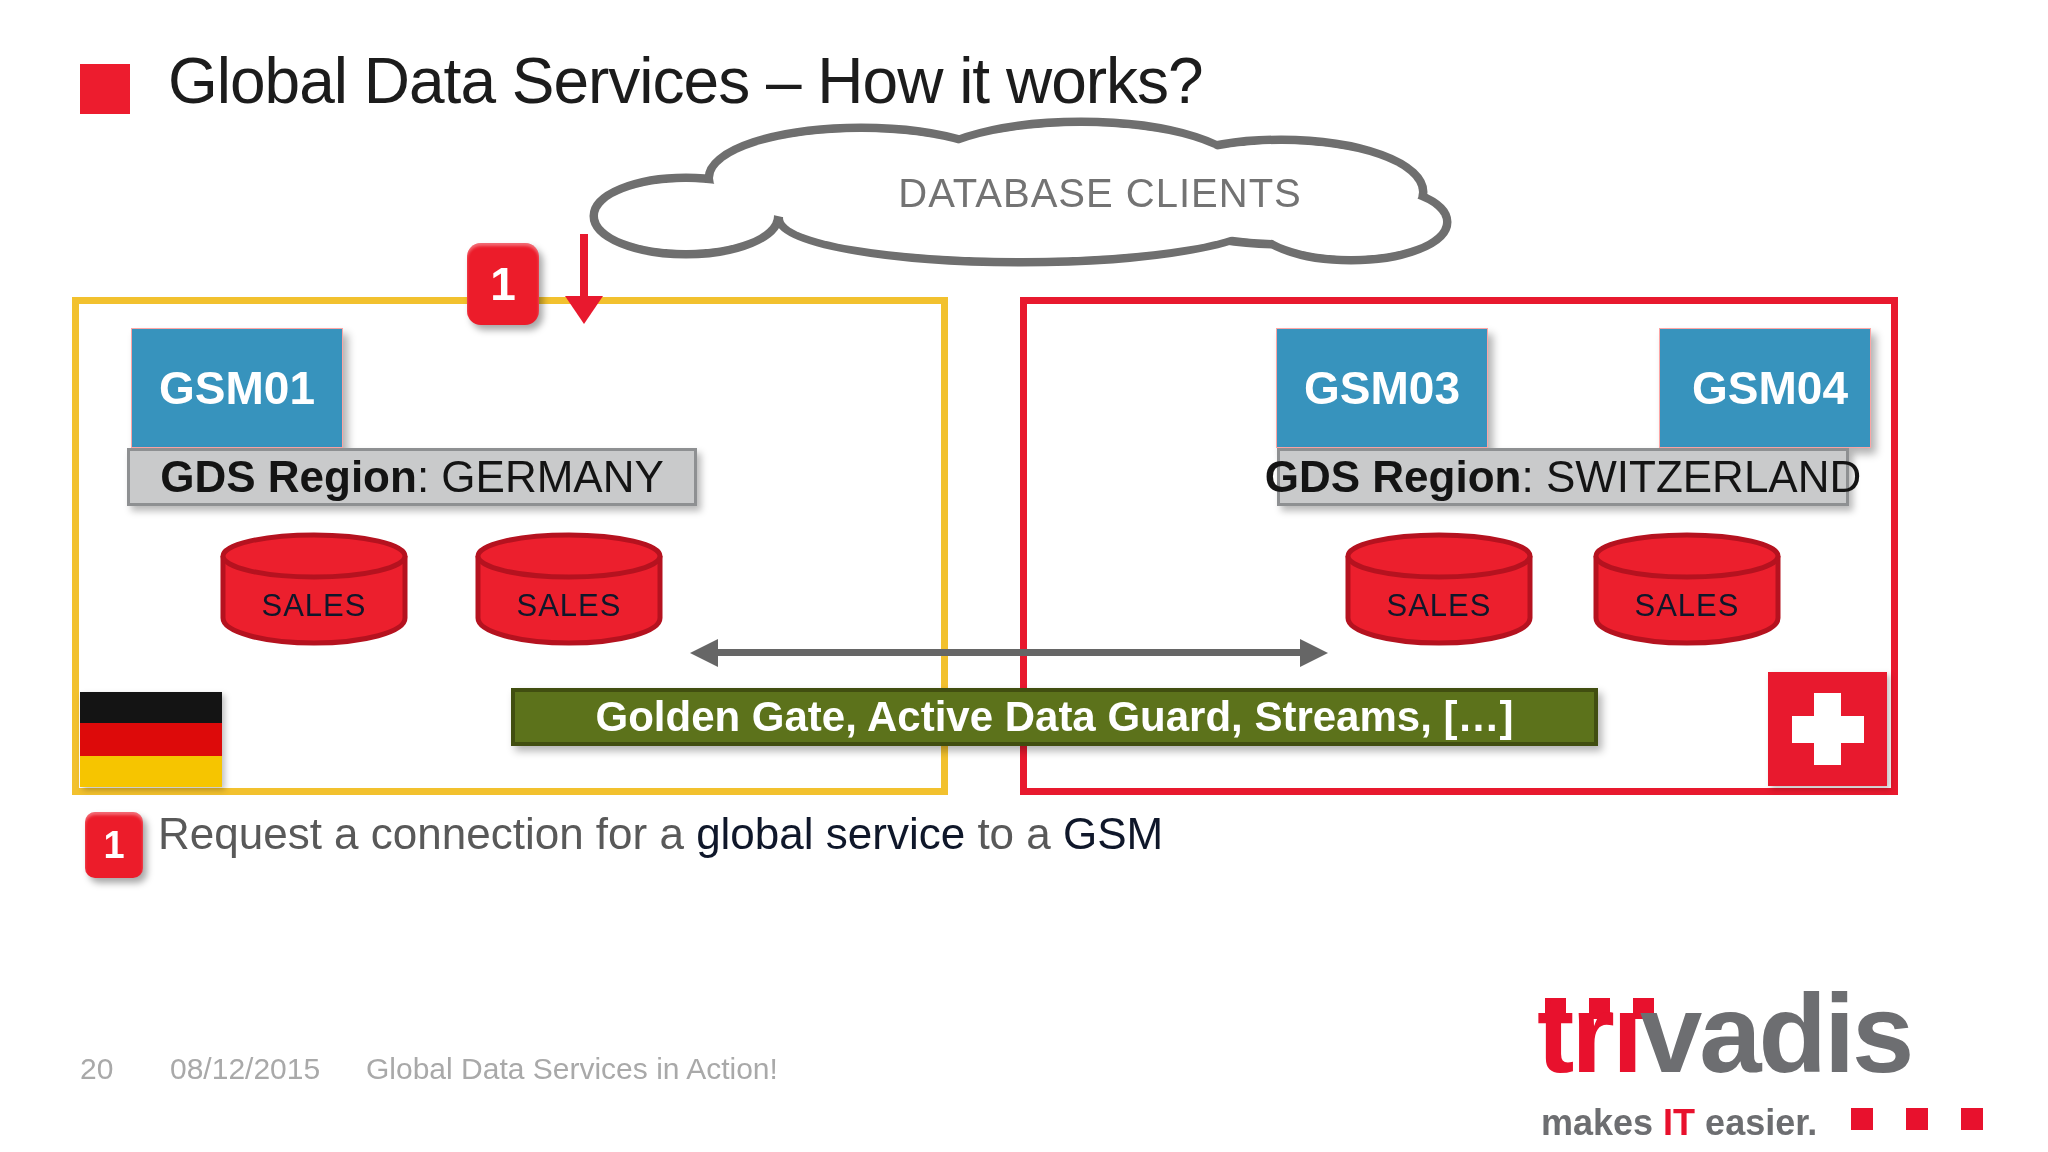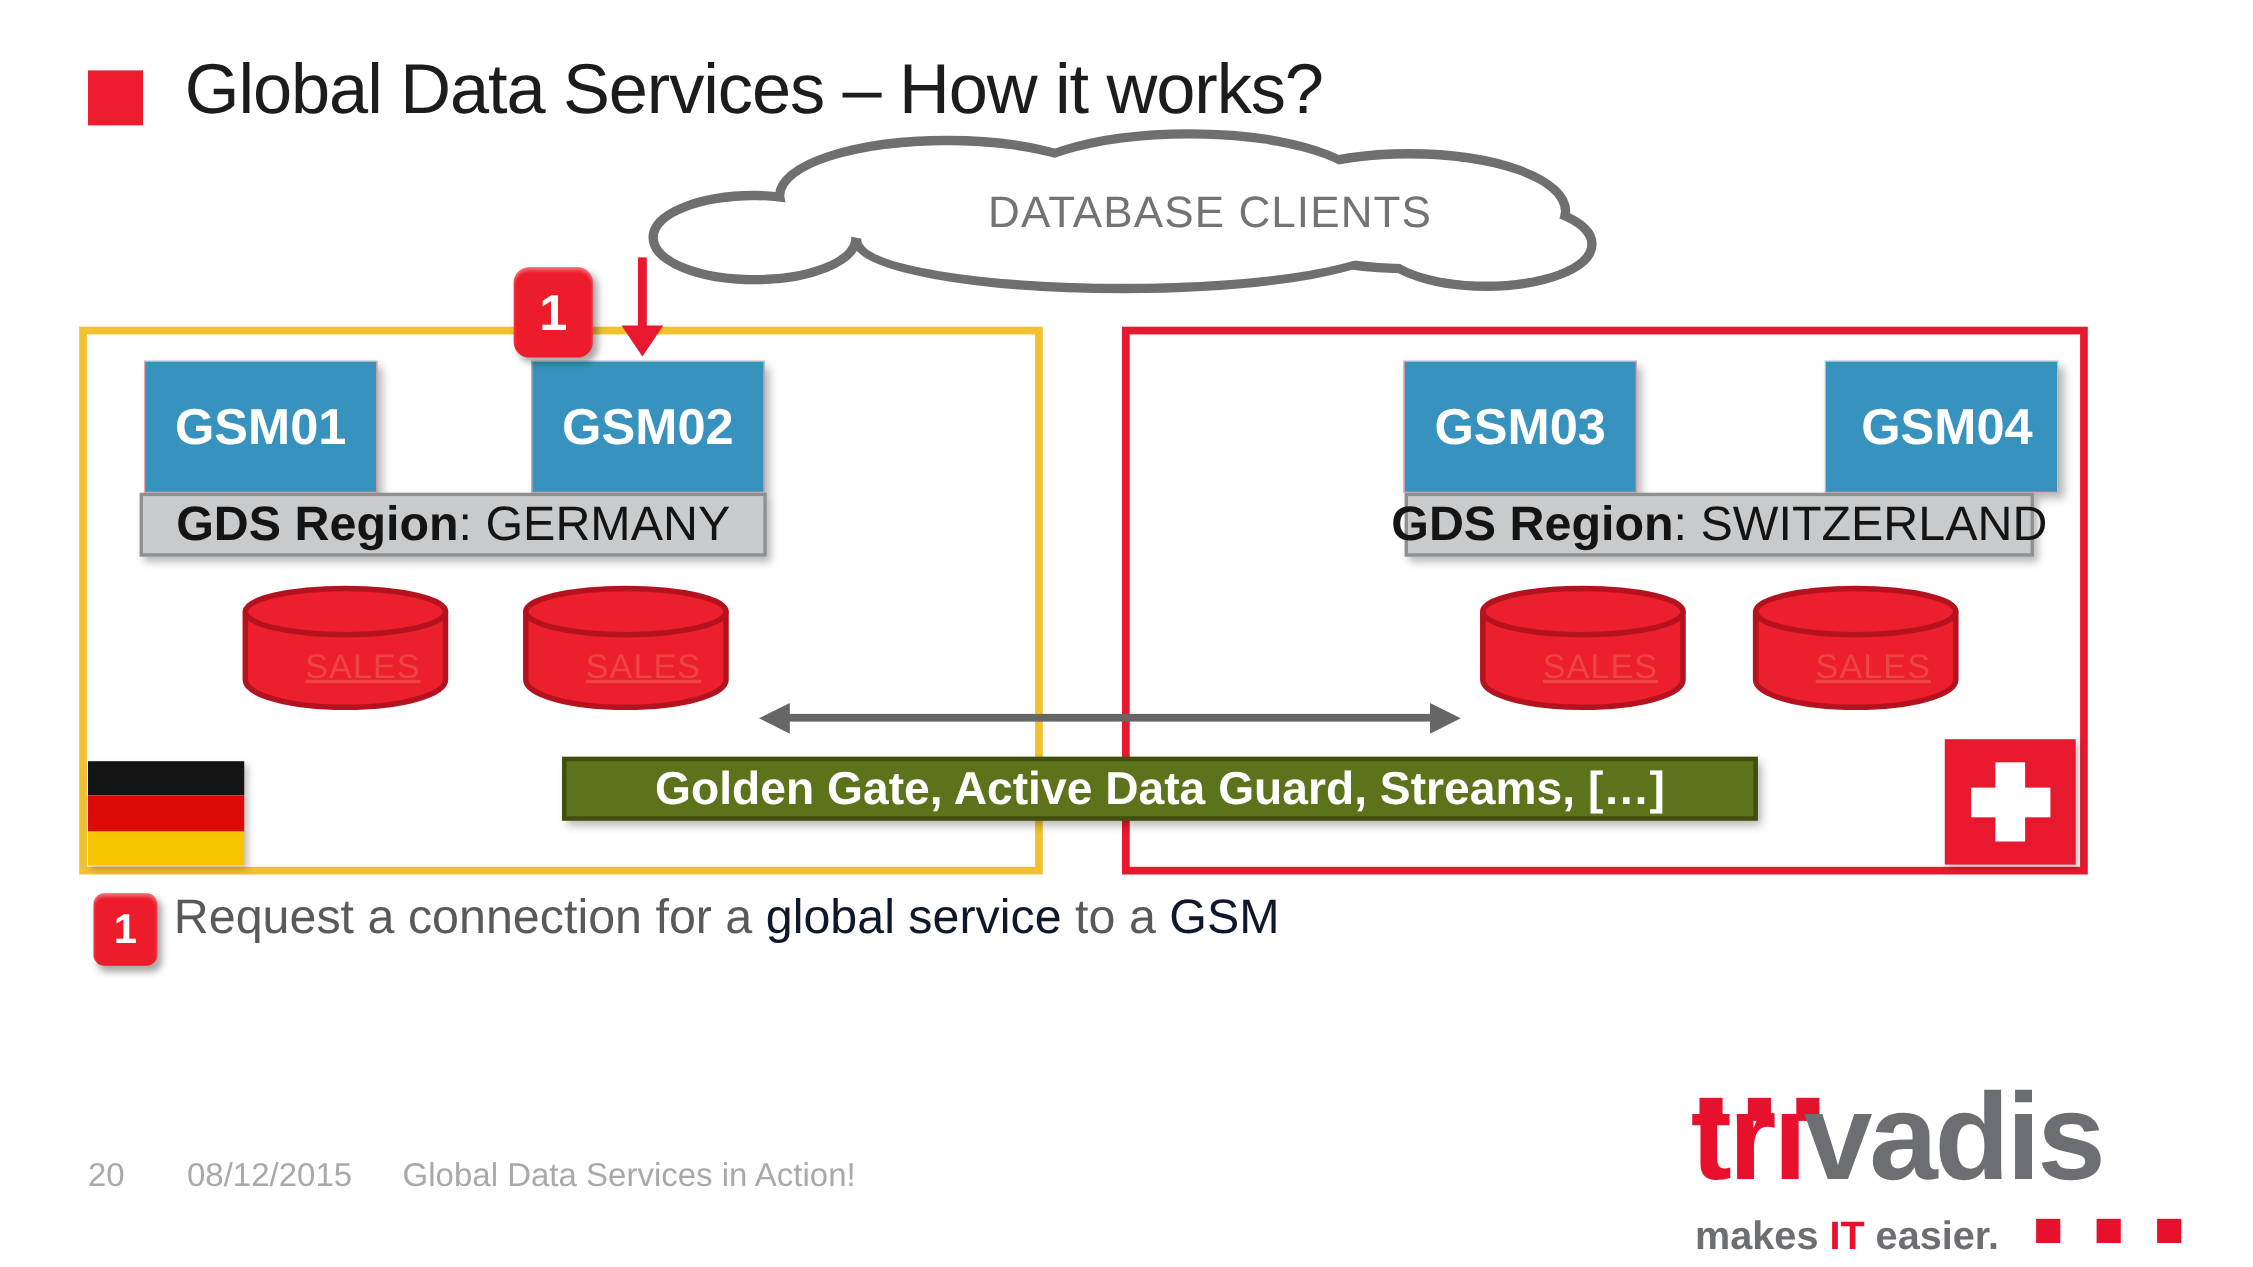--- a/index.html
+++ b/index.html
@@ -27,23 +27,23 @@
               display:flex; align-items:center; justify-content:center;
               color:#ffffff; font-size:46px; font-weight:700;
               box-shadow:5px 6px 8px rgba(0,0,0,0.30); }
   .region-bar { position:absolute; height:58px; background:#C9CACB; border:3px solid #8E9092;
                 display:flex; align-items:center; justify-content:center; white-space:nowrap;
                 font-size:44px; color:#141414; box-shadow:4px 5px 7px rgba(0,0,0,0.28); }
   .region-bar b { font-weight:700; }
 
   .cyl { position:absolute; width:198px; height:118px; }
   .cyl svg { position:absolute; left:0; top:0; }
-  .cyl-label { position:absolute; left:16px; top:44px; width:100%; height:64px;
+  .cyl-label { position:absolute; left:0; top:44px; width:100%; height:64px;
                display:flex; align-items:center; justify-content:center;
-               color:#ef4444; font-size:31px; letter-spacing:1px;text-decoration:underline; }
+               color:#0f172a; font-size:31px; letter-spacing:1px; }
 
   
   .flag-de { left:1px; top:388px; width:142px; height:95px; box-shadow:3px 3px 6px rgba(0,0,0,0.25); }
   .flag-de .s1 { width:100%; height:33%; background:#141414; }
   .flag-de .s2 { width:100%; height:34%; background:#DD0A0A; }
   .flag-de .s3 { width:100%; height:33%; background:#F6C500; }
   .flag-ch { left:741px; top:368px; width:119px; height:114px; background:#E8192E; box-shadow:3px 3px 6px rgba(0,0,0,0.25); }
   .flag-ch .v { position:absolute; left:46px; top:21px; width:27px; height:72px; background:#ffffff; }
   .flag-ch .h { position:absolute; left:24px; top:44px; width:72px; height:27px; background:#ffffff; }
 
@@ -112,21 +112,20 @@
       <ellipse cx="725" cy="76" rx="138" ry="48"></ellipse>
       <ellipse cx="795" cy="106" rx="92" ry="34"></ellipse>
       <ellipse cx="465" cy="102" rx="238" ry="40"></ellipse>
     </g>
   </svg>
   <div class="cloud-label">DATABASE CLIENTS</div>
 </div>
 
 <div class="abs region region-germany">
   <div class="gsm-node" style="left:52px; top:24px;">GSM01</div>
-  <div class="gsm-node" style="left:404px; top:24px;">GSM02</div>
   <div class="region-bar" style="left:48px; top:144px; width:570px;">
     <span><b>GDS Region</b><span>: GERMANY</span></span>
   </div>
   <div class="cyl" style="left:136px; top:226px;">
     <svg width="198" height="118" viewBox="0 0 198 118">
       <path d="M8 26 L8 88 C8 102 49 113 99 113 C149 113 190 102 190 88 L190 26" fill="#EC1F2D" stroke="#B5121F" stroke-width="5"></path>
       <ellipse cx="99" cy="26" rx="91" ry="21" fill="#EC1F2D" stroke="#B5121F" stroke-width="5"></ellipse>
     </svg>
     <div class="cyl-label">SALES</div>
   </div>

